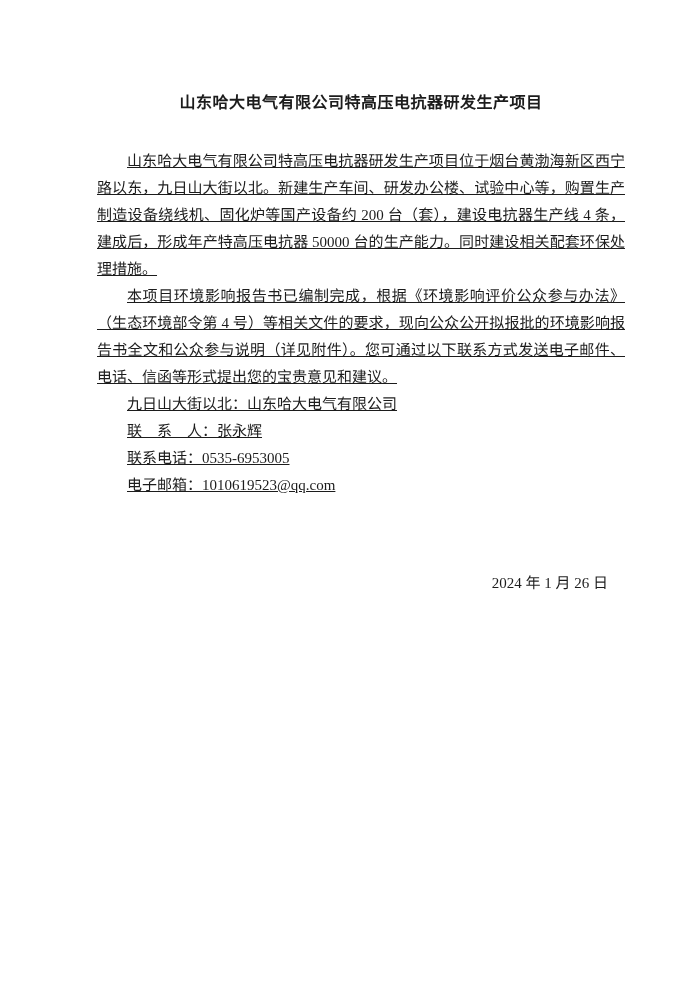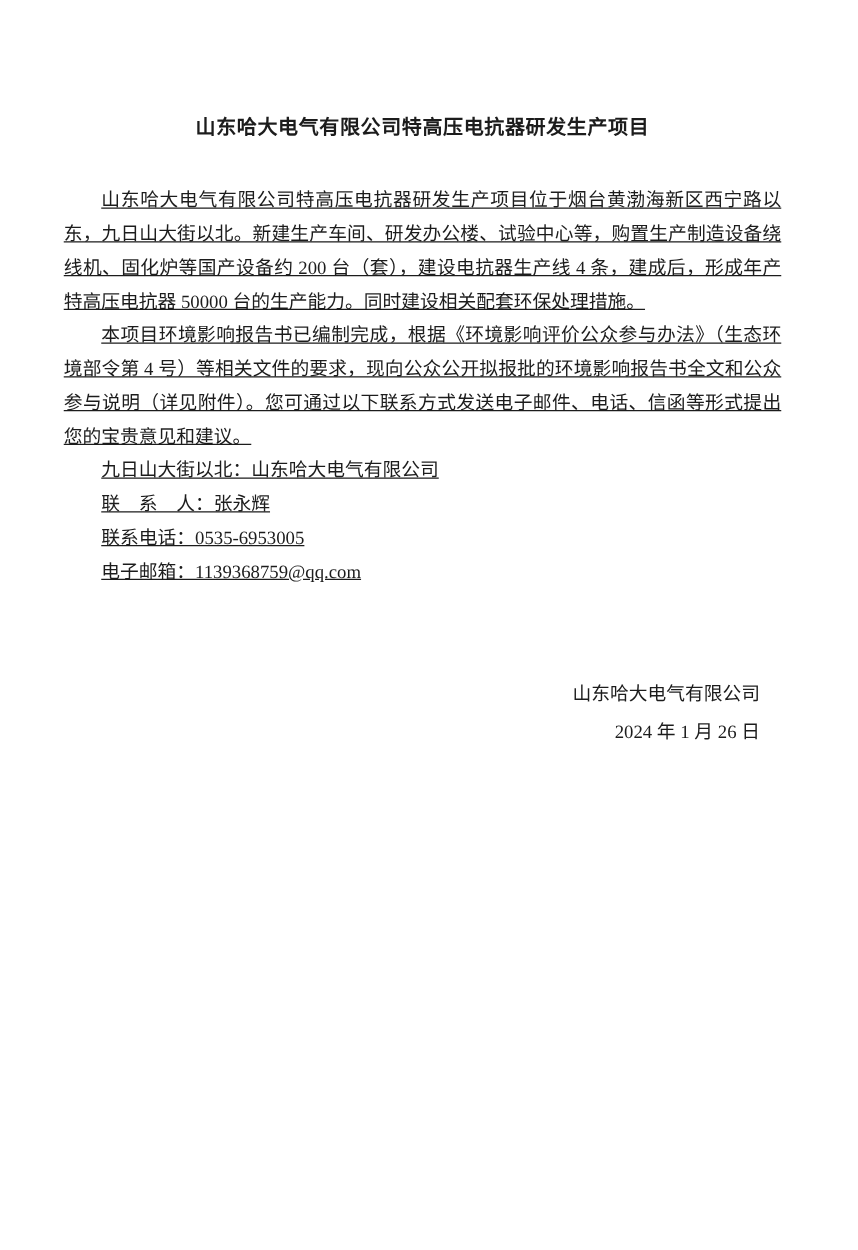--- a/index.html
+++ b/index.html
@@ -7,21 +7,21 @@
     padding: 0;
     background: #ffffff;
   }
   .page {
     position: relative;
     width: 686px;
     height: 1000px;
     margin: 0 auto;
     background: #ffffff;
     box-sizing: border-box;
-    padding: 84px 61px 0 51px;
+    padding: 84px 61px 0 97px;
     color: #1c1c1c;
     font-family: "Liberation Serif", "DejaVu Serif", serif;
     overflow: hidden;
   }
   .doc-title {
     text-align: center;
     font-weight: 700;
     font-size: 16px;
     letter-spacing: 0.5px;
   }
@@ -58,21 +58,20 @@
   <div class="doc-title">
     <div class="title-line">山东哈大电气有限公司特高压电抗器研发生产项目</div>
   </div>
 
   <div class="doc-body">
     <p>山东哈大电气有限公司特高压电抗器研发生产项目位于烟台黄渤海新区西宁路以东，九日山大街以北。新建生产车间、研发办公楼、试验中心等，购置生产制造设备绕线机、固化炉等国产设备约 200 台（套），建设电抗器生产线 4 条，建成后，形成年产特高压电抗器 50000 台的生产能力。同时建设相关配套环保处理措施。</p>
     <p>本项目环境影响报告书已编制完成，根据《环境影响评价公众参与办法》（生态环境部令第 4 号）等相关文件的要求，现向公众公开拟报批的环境影响报告书全文和公众参与说明（详见附件）。您可通过以下联系方式发送电子邮件、电话、信函等形式提出您的宝贵意见和建议。</p>
     <p>九日山大街以北：山东哈大电气有限公司</p>
     <p>联　系　人：张永辉</p>
     <p>联系电话：0535-6953005</p>
-    <p>电子邮箱：1139368759@qq.com</p>
+    <p>电子邮箱：1010619523@qq.com</p>
   </div>
 
   <div class="signature-block">
-    <div>山东哈大电气有限公司</div>
     <div>2024 年 1 月 26 日</div>
   </div>
 
 </div>
 
 </body></html>

